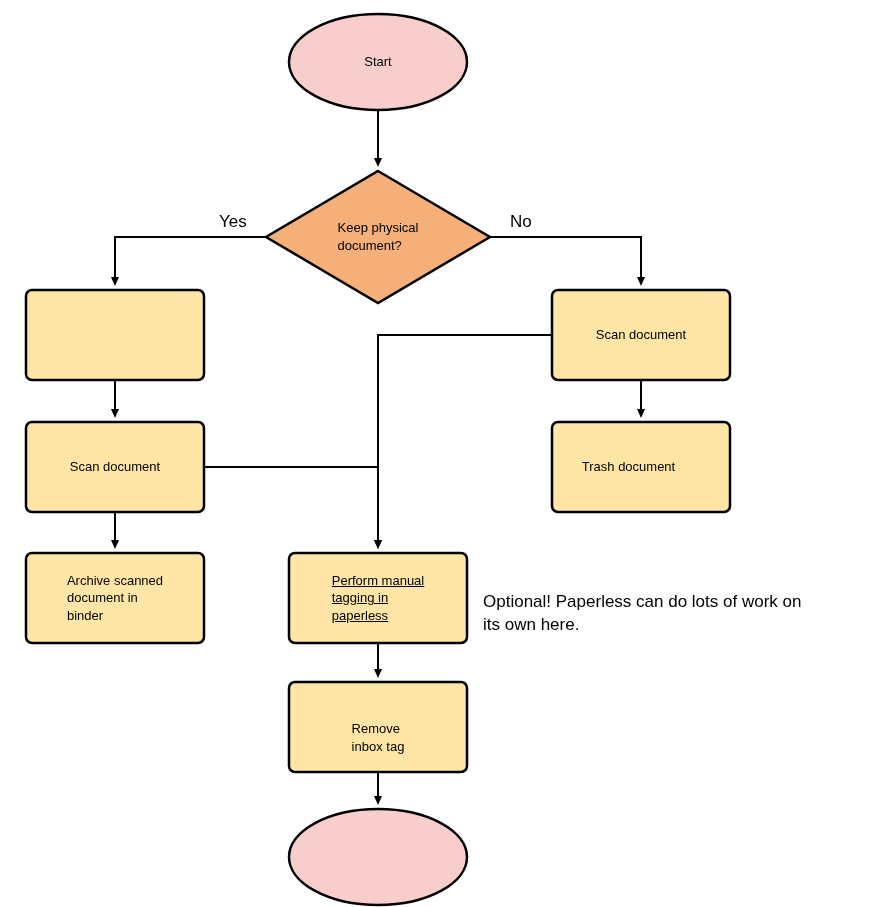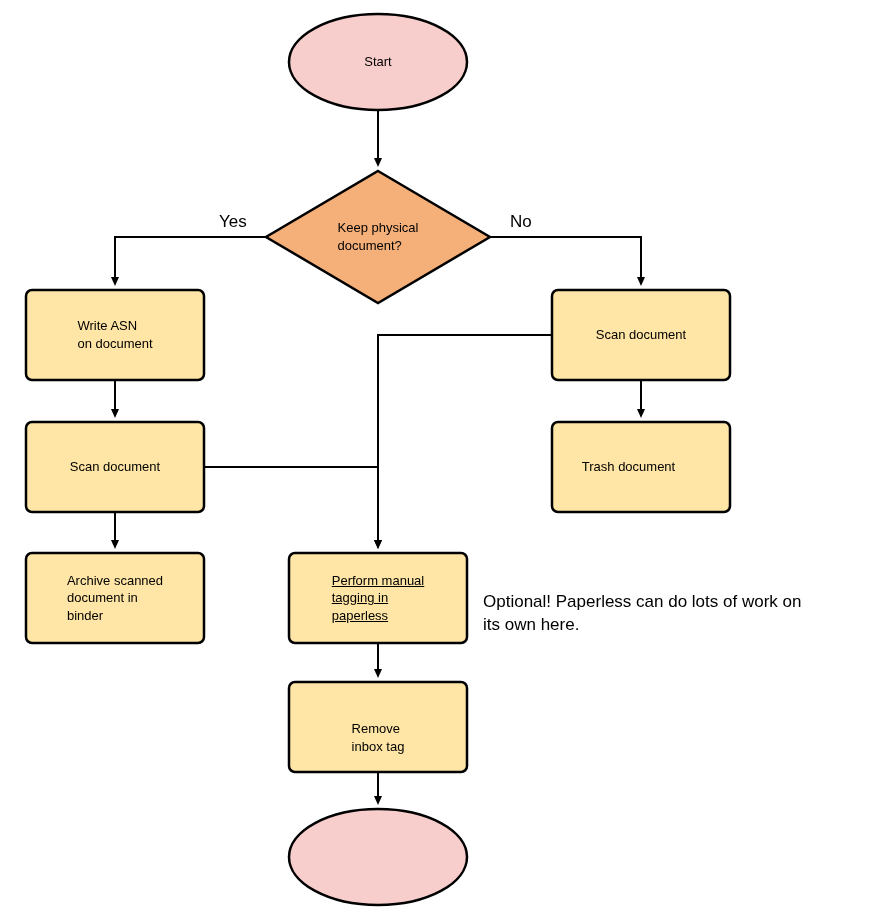--- a/index.html
+++ b/index.html
@@ -102,22 +102,20 @@
     <path d="M378,643 L378,676" fill="none" stroke="#000000" stroke-width="2" marker-end="url(#arrow)"></path>
 
     <path d="M378,772 L378,803" fill="none" stroke="#000000" stroke-width="2" marker-end="url(#arrow)"></path>
   </svg>
 
   <div class="node-label" style="left:289px; top:14px; width:178px; height:96px;">Start</div>
 
   <div class="node-label" style="left:289px; top:196px; width:178px; height:82px;">Keep physical
 document?</div>
 
-  <div class="node-label" style="left:26px; top:290px; width:178px; height:90px;">Write ASN
-on document</div>
 
   <div class="node-label" style="left:26px; top:422px; width:178px; height:90px;">Scan document</div>
 
   <div class="node-label" style="left:26px; top:553px; width:178px; height:90px;">Archive scanned
 document in
 binder</div>
 
   <div class="node-label" style="left:552px; top:422px; width:178px; height:90px; top:290px;">Scan document</div>
 
   <div class="node-label" style="left:552px; top:422px; width:153px; height:90px;">Trash document</div>

